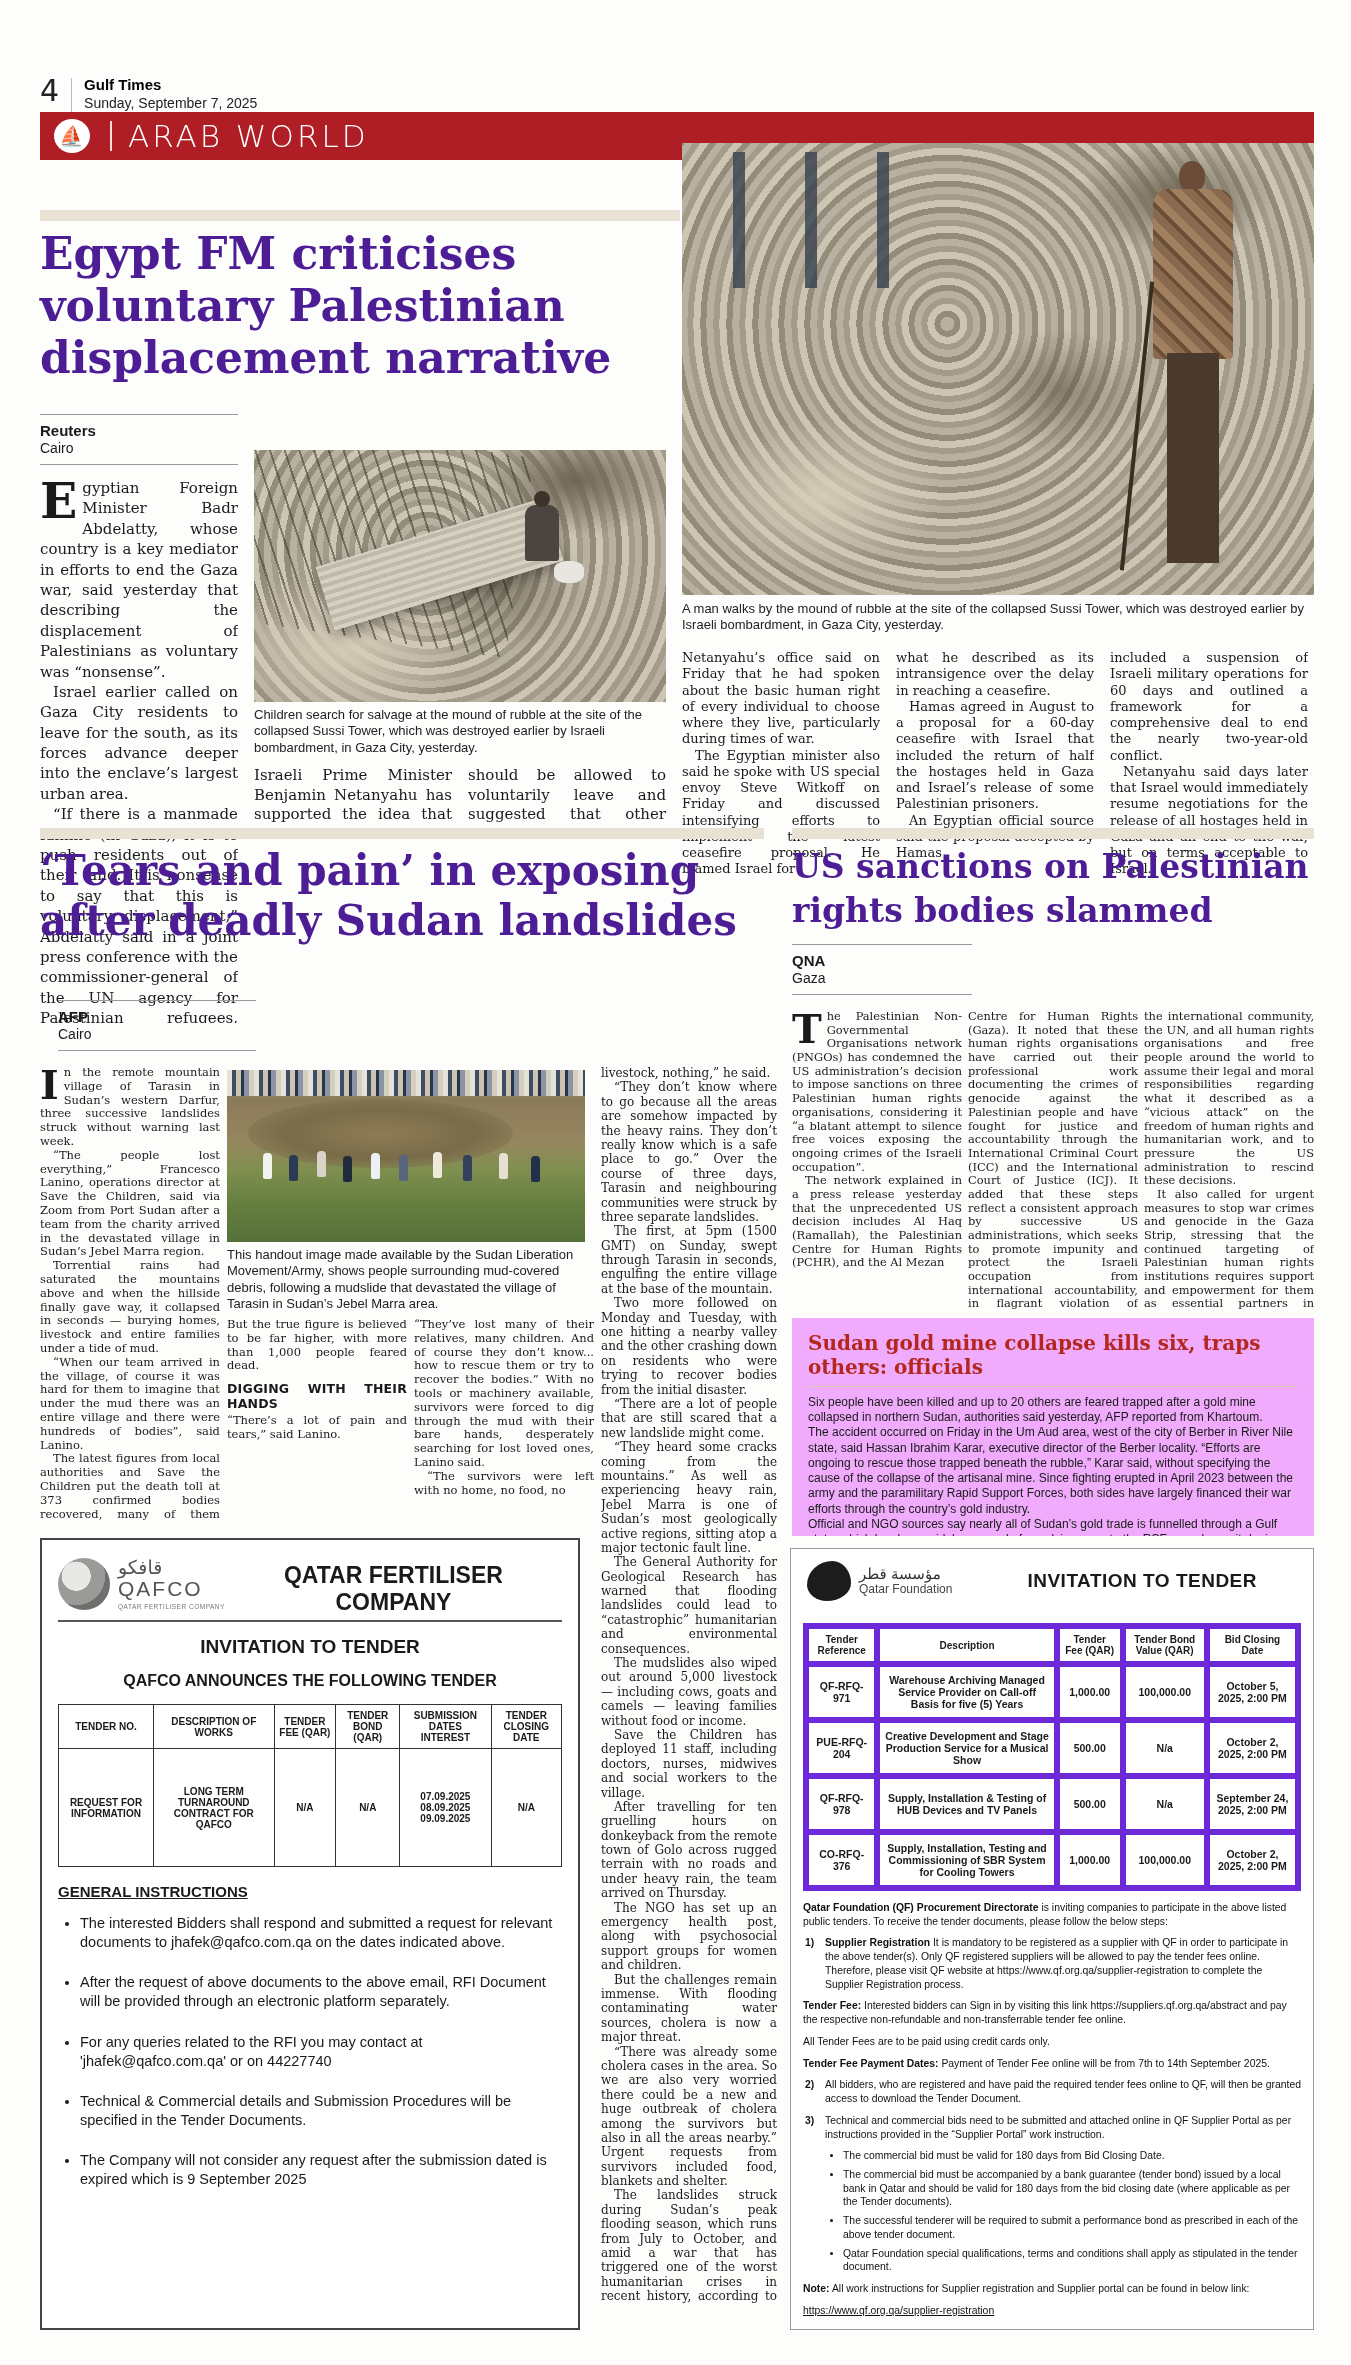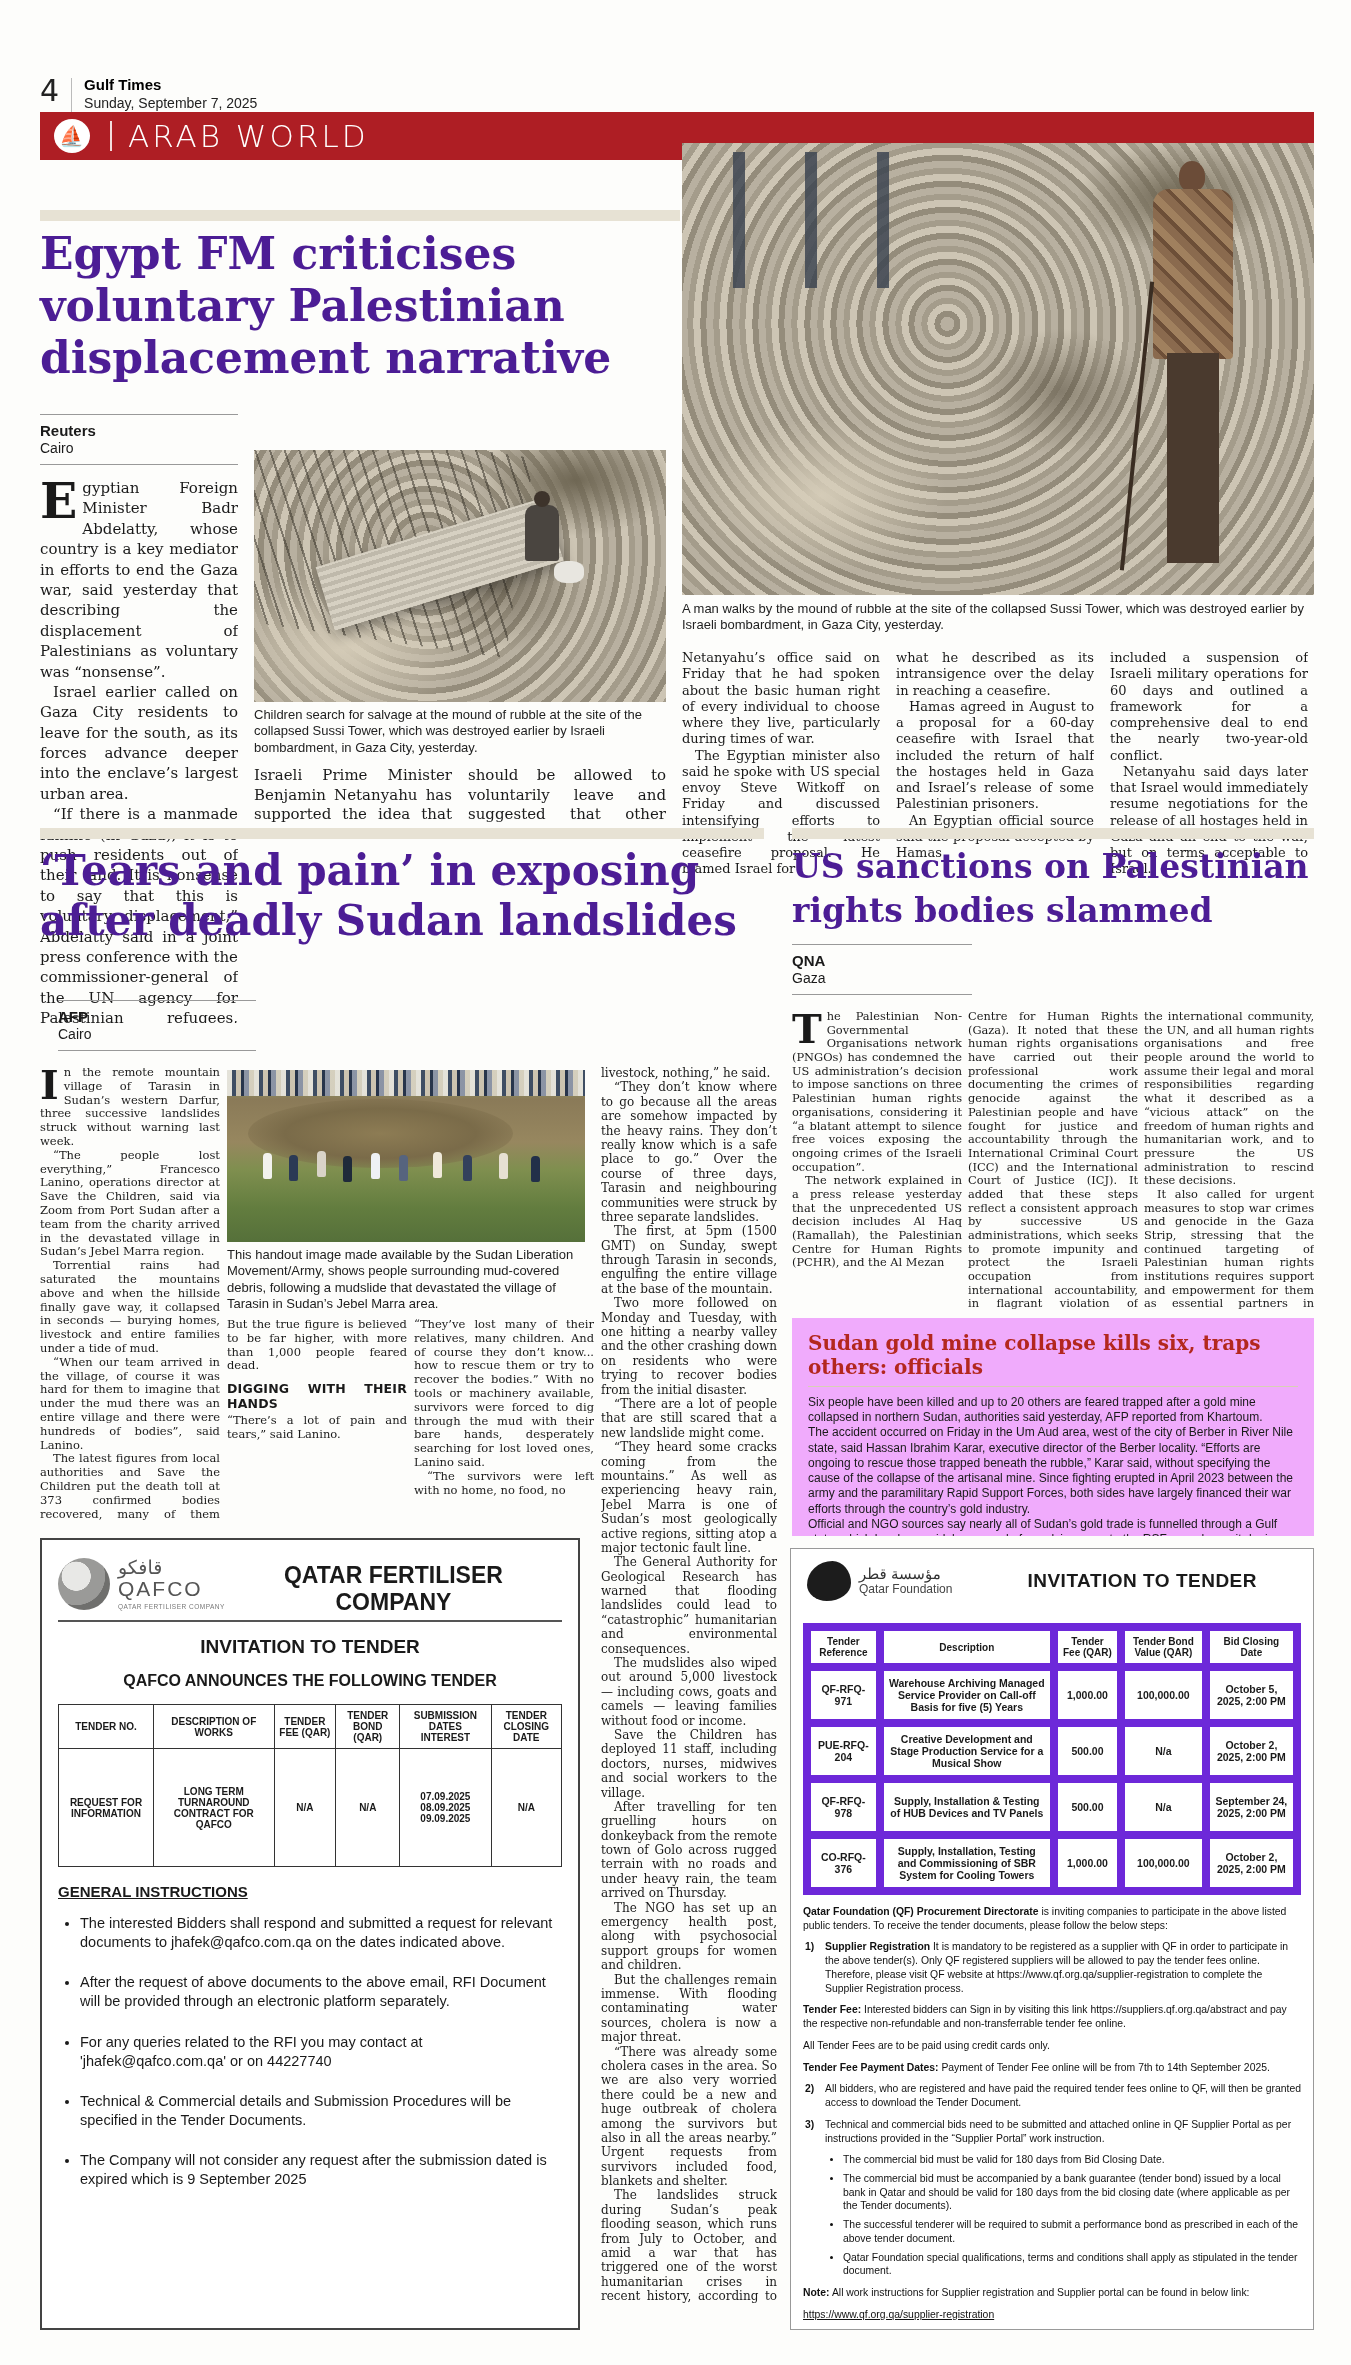--- a/index.html
+++ b/index.html
@@ -159,21 +159,21 @@
           background:#fff; padding:10px 12px; overflow:hidden; }
   .qf-head { display:flex; align-items:center; justify-content:space-between; padding:2px 4px 8px 4px; }
   .qf-logo { display:flex; align-items:center; gap:8px; }
   .qf-mark { width:44px; height:40px; background:#1c1c1c;
       border-radius:58% 42% 55% 45% / 60% 55% 45% 40%; }
   .qf-logo-text .ar { font-size:15px; color:#333; line-height:1.1; }
   .qf-logo-text .en { font-size:12px; color:#444; }
   .qf-title { font-weight:bold; font-size:19px; letter-spacing:.5px; padding-right:40px; }
   .qfad th { font-size:10px; font-weight:bold; background:#fff; }
   .qfad td { font-size:10.5px; font-weight:bold; height:56px; }
-  .qfad table.ad-table th, .qfad table.ad-table td { border:8px solid #6d28d9; }
+  .qfad table.ad-table th, .qfad table.ad-table td { border:6px solid #6d28d9; }
   .qf-body { margin-top:10px; font-size:10.4px; line-height:1.32; color:#111; }
   .qf-body p { margin:0 0 8px 0; }
   .qf-item { display:flex; gap:6px; margin:0 0 8px 2px; }
   .qf-item .num { font-weight:bold; min-width:14px; }
   .qf-indent { margin-left:22px; }
   .qf-sub { margin:0 0 8px 40px; }
   .qf-sub li { margin-bottom:5px; }
   .qf-link { text-decoration:underline; }
 </style>
 </head>

